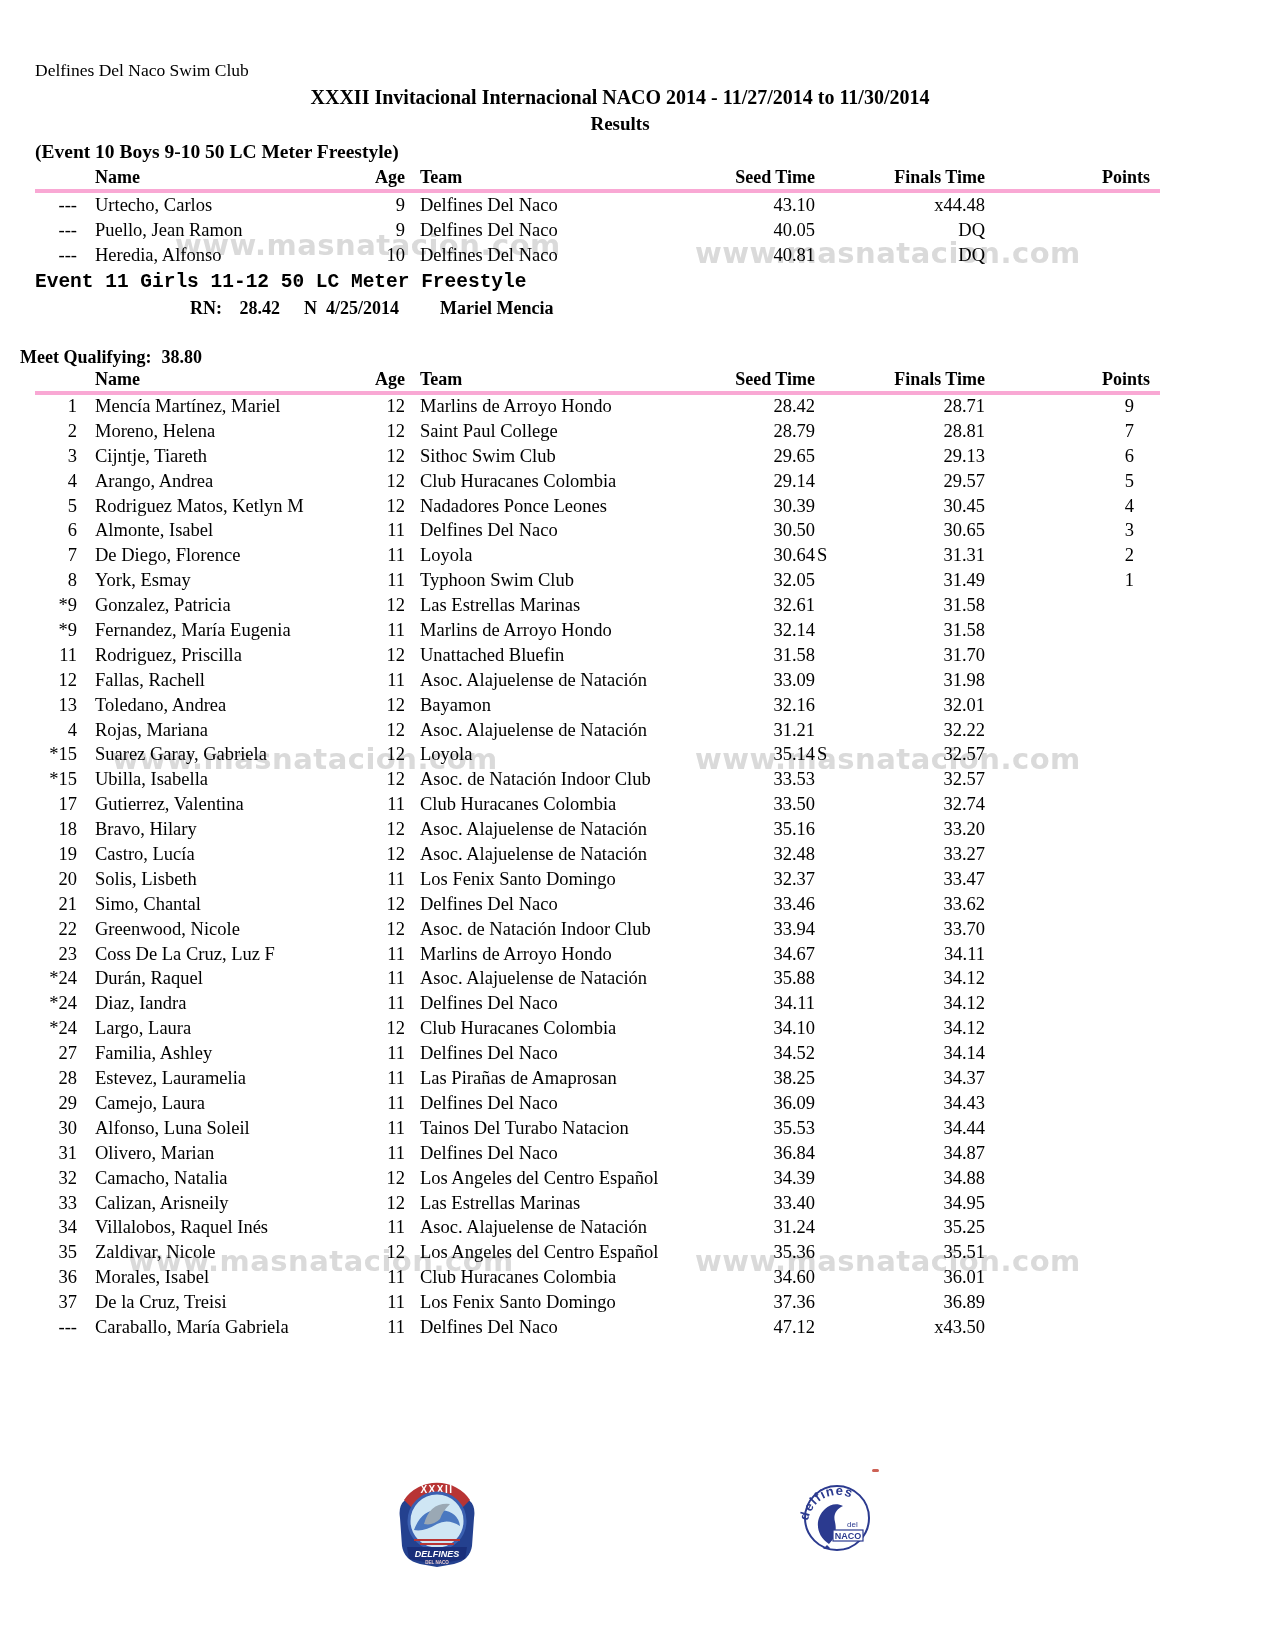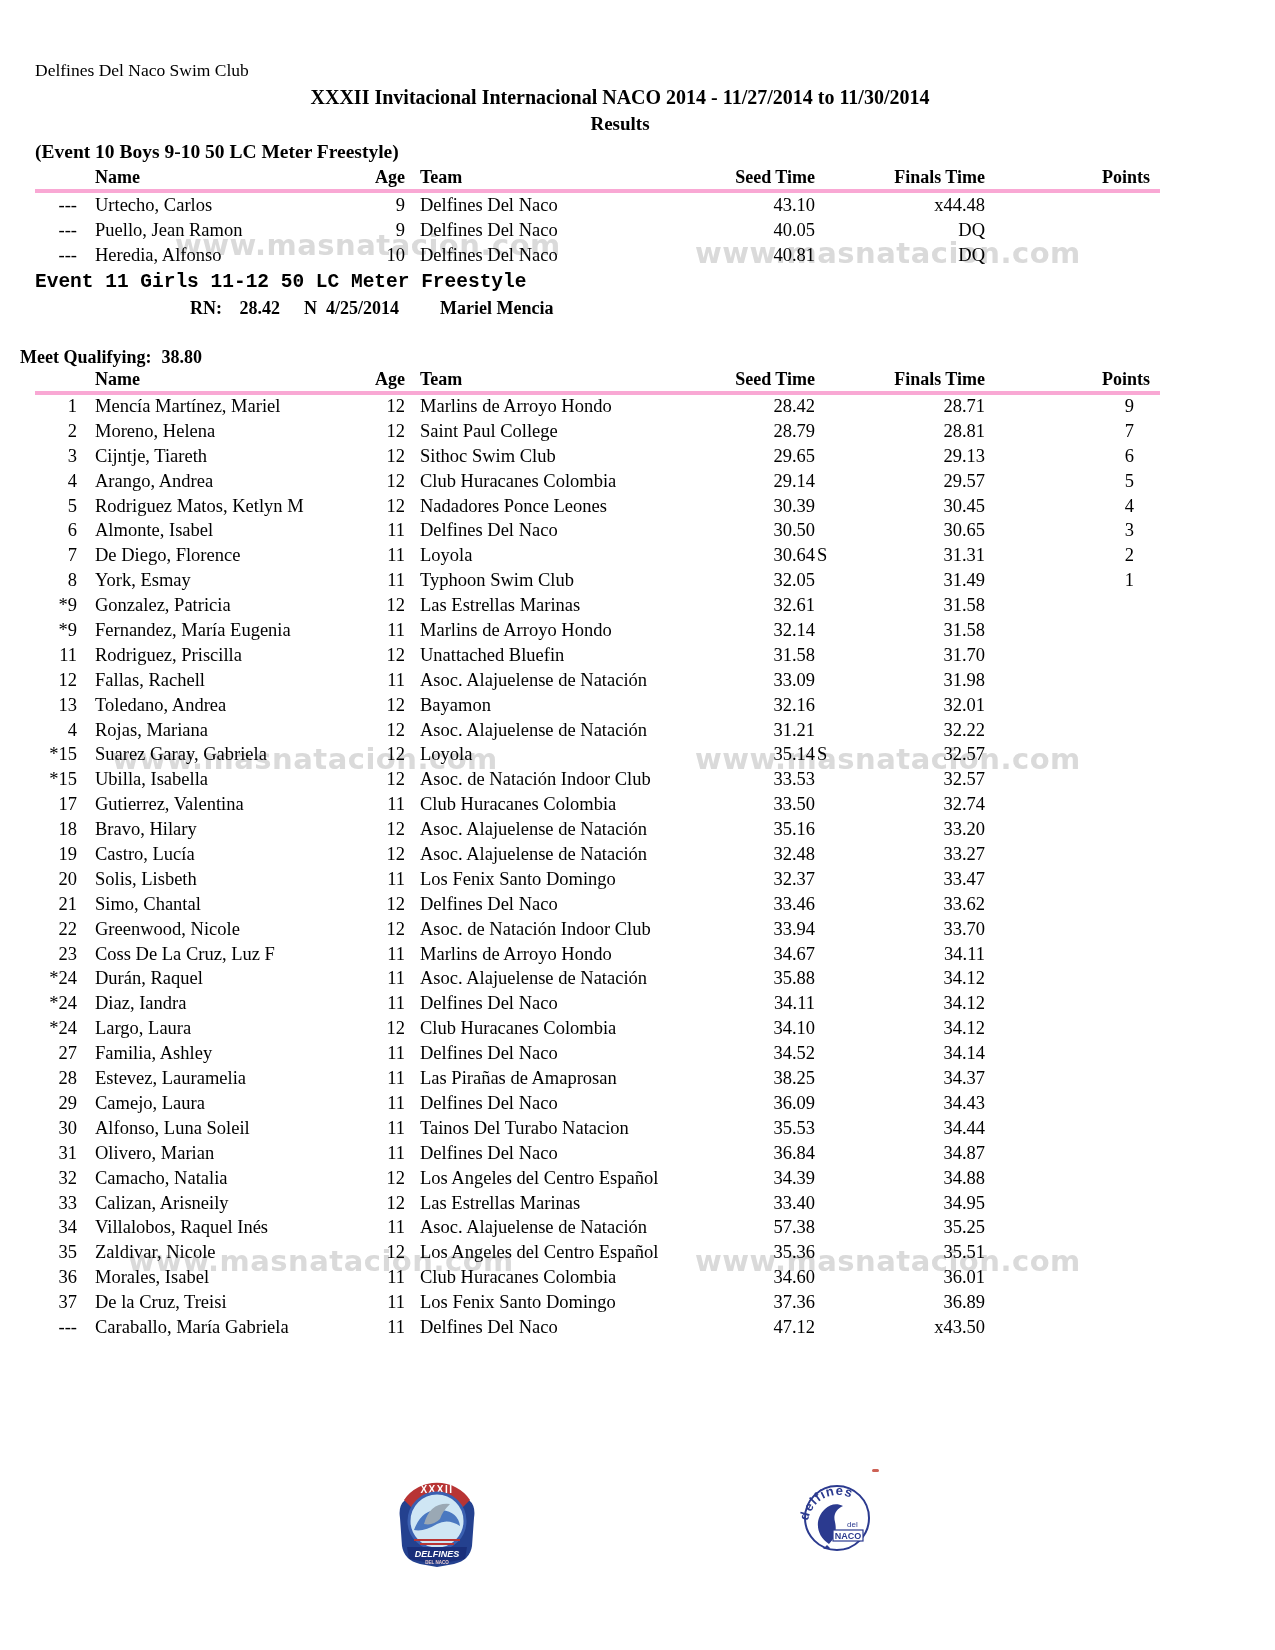--- a/index.html
+++ b/index.html
@@ -619,21 +619,21 @@
           <div class="c-points body-pts"></div>
         </div>
 
         <div class="grid-row">
           <div class="c-place">34</div>
           <div></div>
           <div class="c-name">Villalobos, Raquel Inés</div>
           <div class="c-age">11</div>
           <div></div>
           <div class="c-team">Asoc. Alajuelense de Natación</div>
-          <div class="c-seed">57.38</div>
+          <div class="c-seed">31.24</div>
           <div class="c-sfx"></div>
           <div class="c-finals">35.25</div>
           <div class="c-points body-pts"></div>
         </div>
 
         <div class="grid-row">
           <div class="c-place">35</div>
           <div></div>
           <div class="c-name">Zaldivar, Nicole</div>
           <div class="c-age">12</div>

